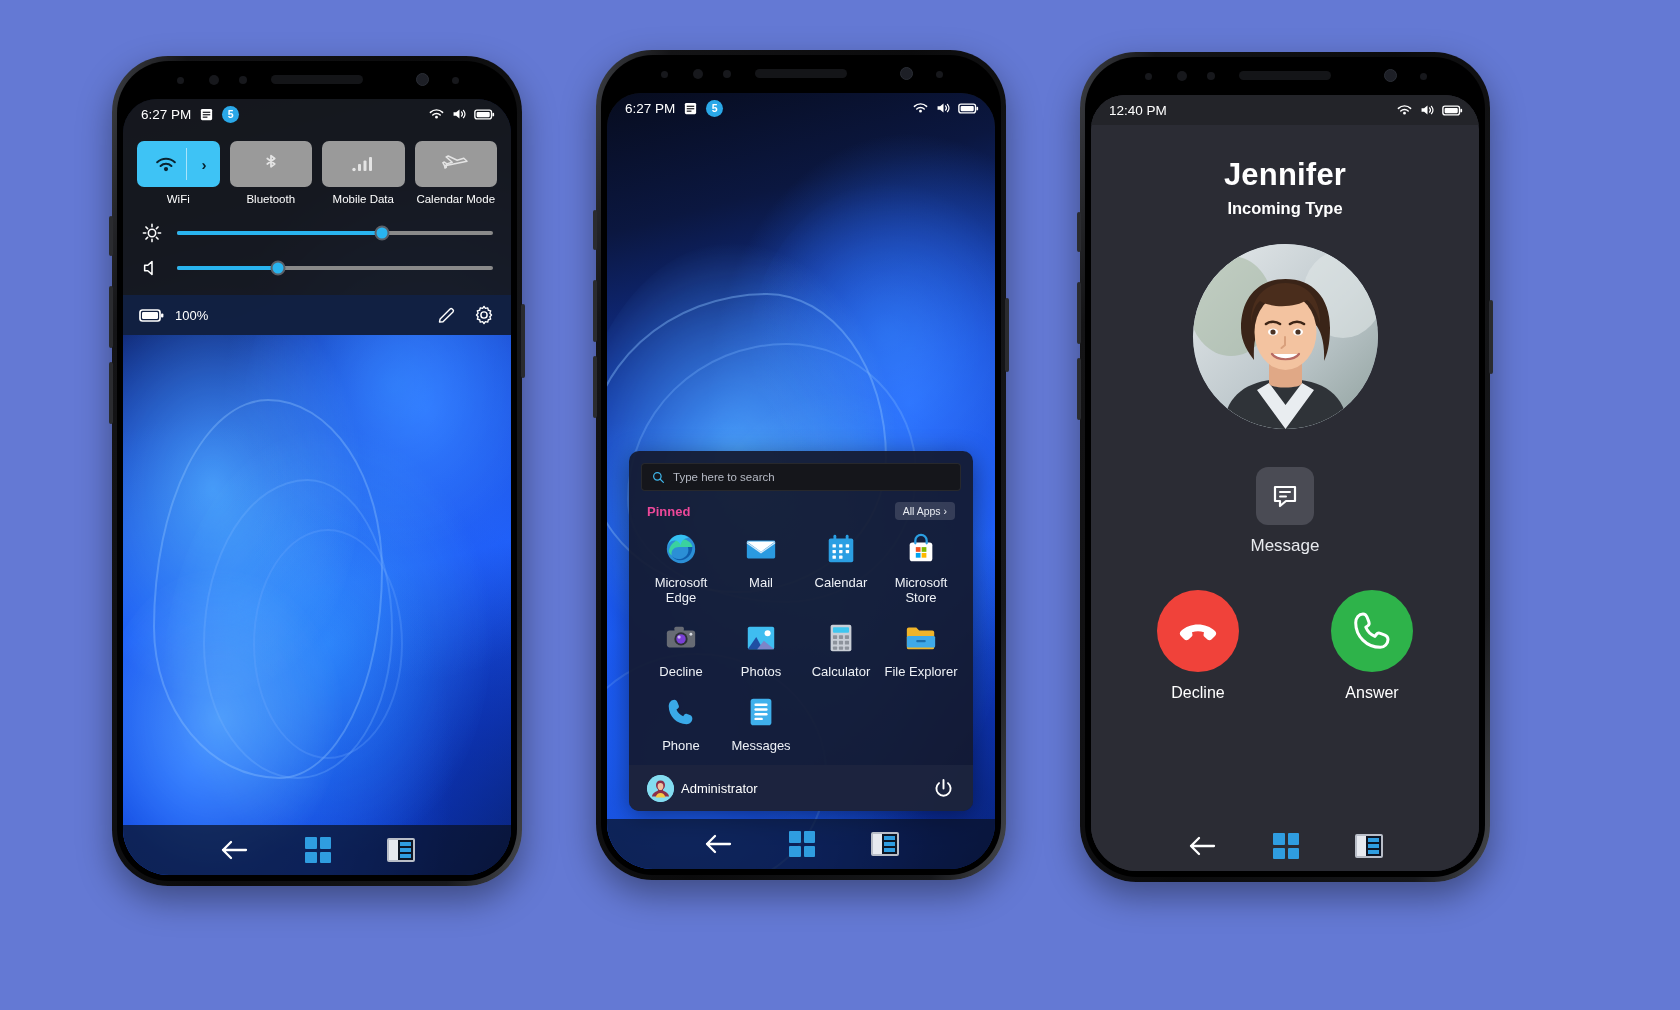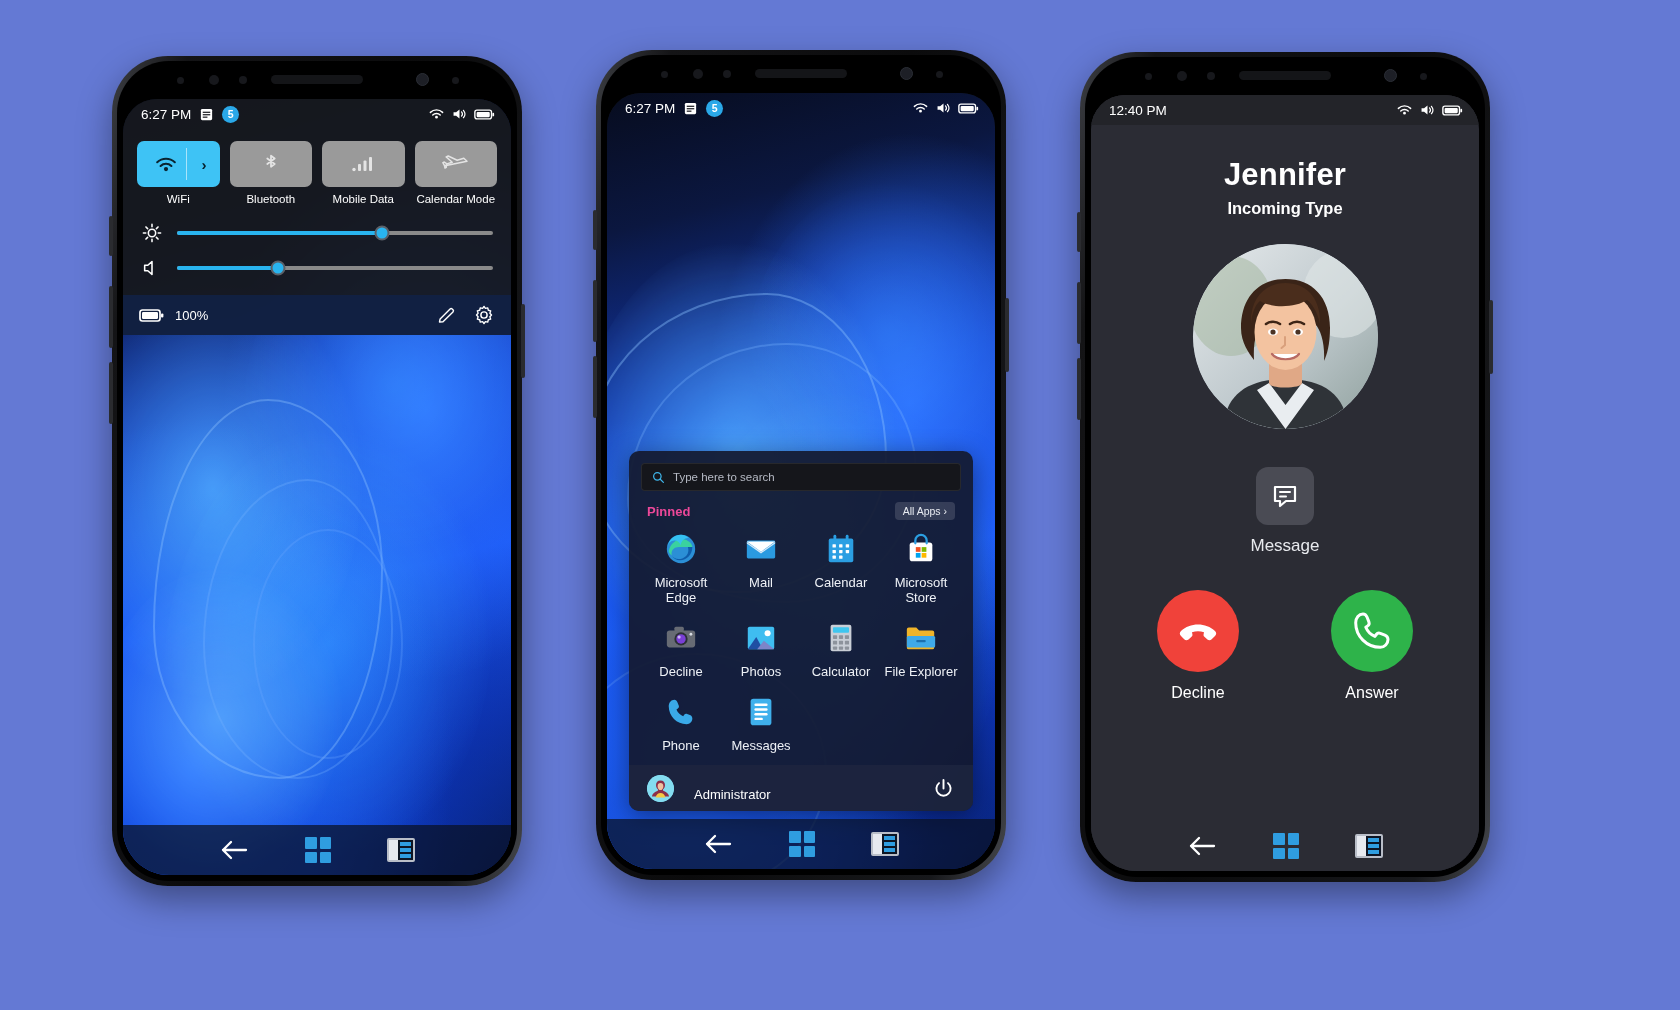--- a/index.html
+++ b/index.html
@@ -174,21 +174,21 @@
   .app { text-align: center; padding: 4px 0; }
   .app .ico { width: 34px; height: 34px; margin: 0 auto 5px auto; }
   .app .nm { font-size: 13px; color: #eef1f6; }
   .sm-footer {
     margin: 8px -12px 0 -12px;
     background: rgba(28,36,62,.95);
     height: 46px; border-radius: 0 0 10px 10px;
     display: flex; align-items: center; justify-content: space-between;
     padding: 0 18px;
   }
-  .user { display: flex; align-items: flex-end; gap: 20px; }
+  .user { display: flex; align-items: center; gap: 7px; }
   .avatar-sm { width: 27px; height: 27px; border-radius: 50%; background: #7fdcf2; overflow: hidden; position: relative; }
   .user-name { color: #fff; font-size: 13px; }
 
   
   .callscreen { position: absolute; inset: 0; background: #2b2c34; }
   .caller-name { text-align: center; color: #fff; font-size: 31px; font-weight: bold; margin-top: 62px; letter-spacing: .2px; }
   .call-state { text-align: center; color: #fff; font-size: 16.5px; font-weight: bold; margin-top: 6px; }
   .photo {
     width: 185px; height: 185px; border-radius: 50%;
     margin: 26px auto 0 auto; overflow: hidden; position: relative;

